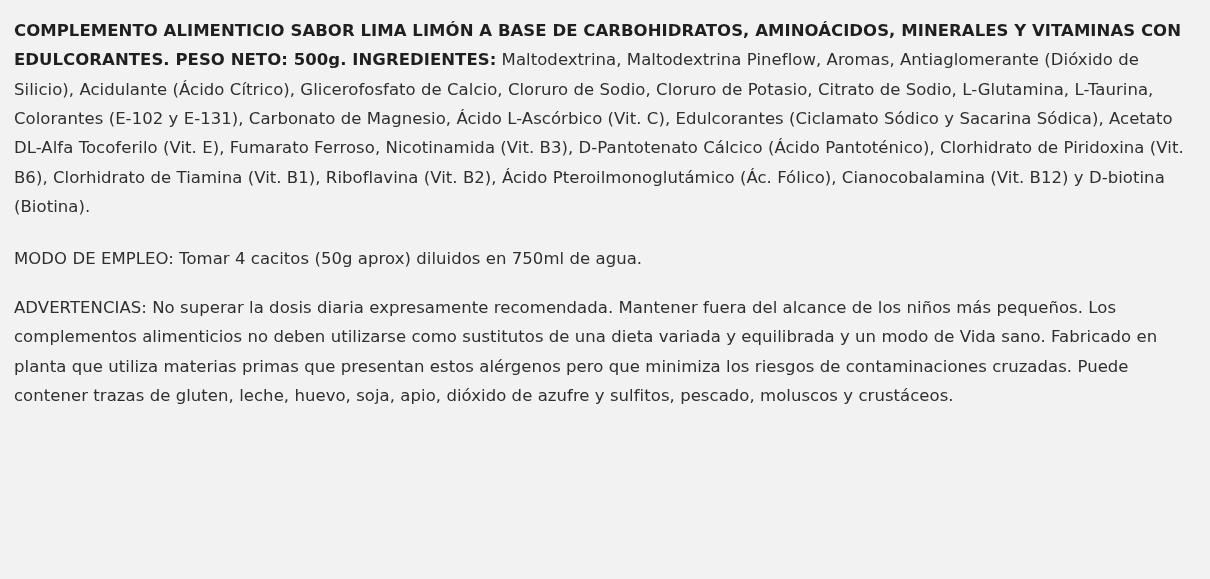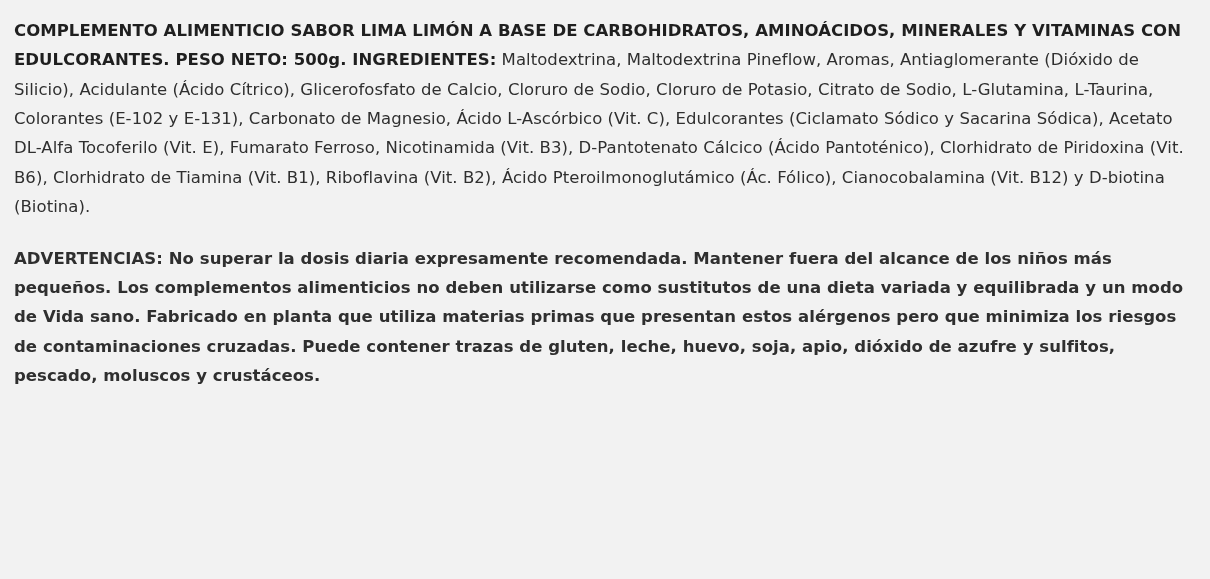--- a/index.html
+++ b/index.html
@@ -38,28 +38,28 @@
   }
   .para {
     margin: 0 0 20px 0;
     max-width: 1182px;
   }
   .para:last-child {
     margin-bottom: 0;
   }
   .warnings {
     max-width: 1170px;
-    font-weight: bold;
   }
 </style>
 </head>
 <body>
 
 <div class="page">
 
   <p class="block ingredients-block"><span class="heading">COMPLEMENTO ALIMENTICIO SABOR LIMA LIMÓN A BASE DE CARBOHIDRATOS, AMINOÁCIDOS, MINERALES Y VITAMINAS CON EDULCORANTES. PESO NETO: 500g. INGREDIENTES:</span><span class="body-text"> Maltodextrina, Maltodextrina Pineflow, Aromas, Antiaglomerante (Dióxido de Silicio), Acidulante (Ácido Cítrico), Glicerofosfato de Calcio, Cloruro de Sodio, Cloruro de Potasio, Citrato de Sodio, L-Glutamina, L-Taurina, Colorantes (E-102 y E-131), Carbonato de Magnesio, Ácido L-Ascórbico (Vit. C), Edulcorantes (Ciclamato Sódico y Sacarina Sódica), Acetato DL-Alfa Tocoferilo (Vit. E), Fumarato Ferroso, Nicotinamida (Vit. B3), D-Pantotenato Cálcico (Ácido Pantoténico), Clorhidrato de Piridoxina (Vit. B6), Clorhidrato de Tiamina (Vit. B1), Riboflavina (Vit. B2), Ácido Pteroilmonoglutámico (Ác. Fólico), Cianocobalamina (Vit. B12) y D-biotina (Biotina).</span></p>
 
 
 
+  <p class="block para">MODO DE EMPLEO: Tomar 4 cacitos (50g aprox) diluidos en 750ml de agua.</p>
 
   <p class="block para warnings">ADVERTENCIAS: No superar la dosis diaria expresamente recomendada. Mantener fuera del alcance de los niños más pequeños. Los complementos alimenticios no deben utilizarse como sustitutos de una dieta variada y equilibrada y un modo de Vida sano. Fabricado en planta que utiliza materias primas que presentan estos alérgenos pero que minimiza los riesgos de contaminaciones cruzadas. Puede contener trazas de gluten, leche, huevo, soja, apio, dióxido de azufre y sulfitos, pescado, moluscos y crustáceos.</p>
 
 </div>
 
 </body></html>

